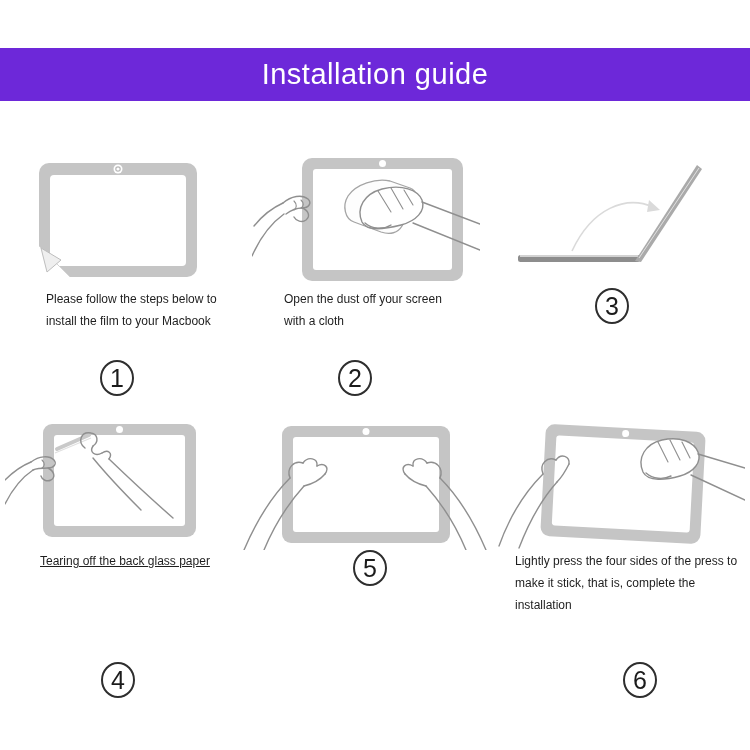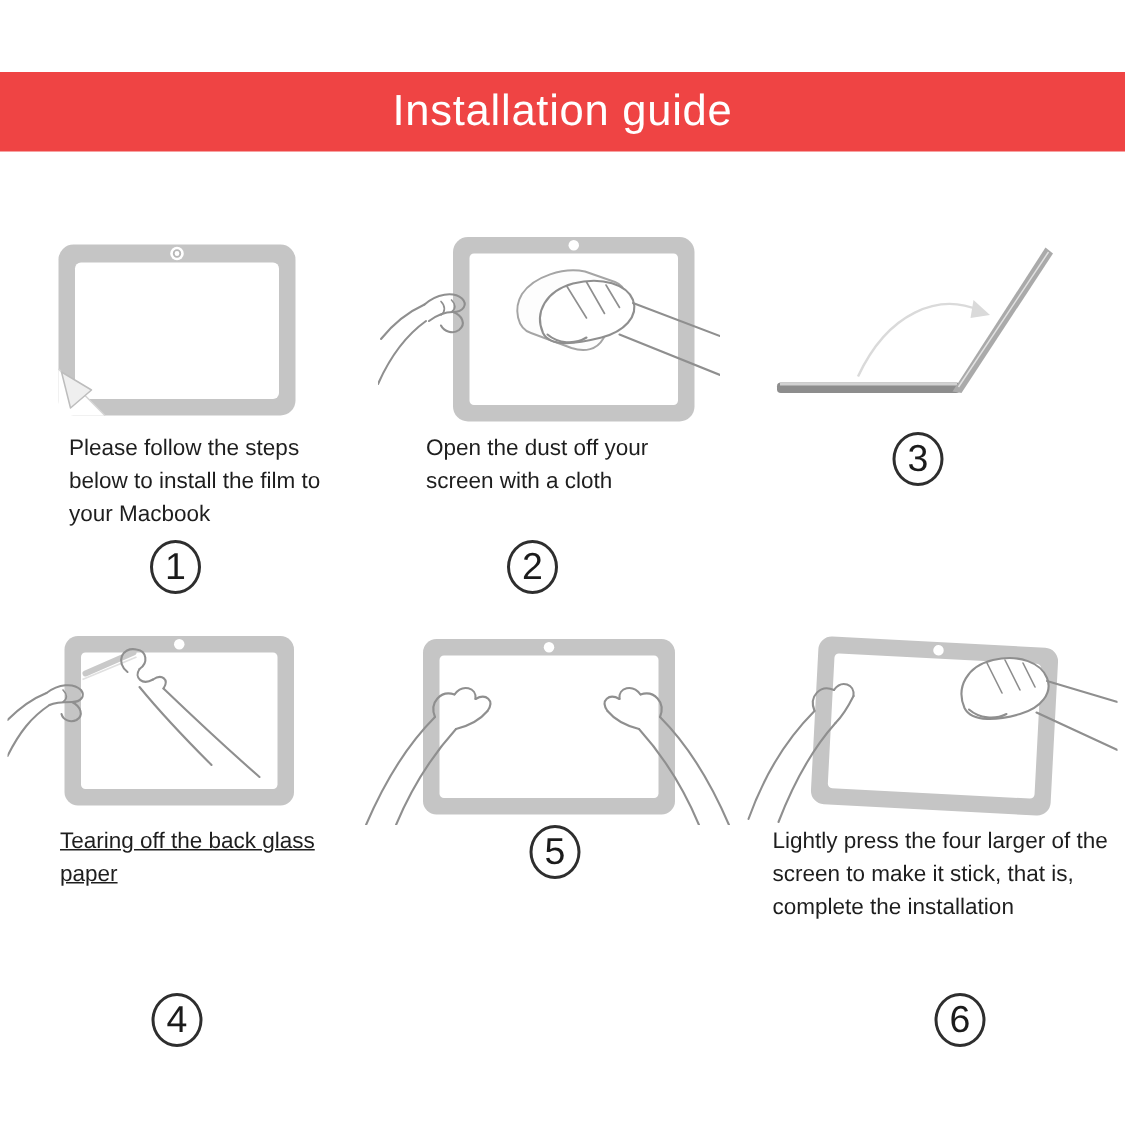--- a/index.html
+++ b/index.html
@@ -6,30 +6,30 @@
   body{
     width:750px;height:750px;
     background:#ffffff;
     font-family:"Liberation Sans", sans-serif;
     position:relative;
     overflow:hidden;
   }
   .page{position:relative;width:750px;height:750px;background:#ffffff;}
   .header{
     position:absolute;left:0;top:48px;width:750px;height:53px;
-    background:#ef4444;color:#ffffff;
+    background:#6d28d9;color:#ffffff;
     display:flex;align-items:center;justify-content:center;
     font-size:29px;letter-spacing:0.5px;
   }
   .step{position:absolute;}
   .ill{display:block;}
   .row1 .ill{height:138px;}
   .row2 .ill{height:132px;}
   .caption{
-    font-size:15px;line-height:22px;color:#1e1e1e;
+    font-size:12px;line-height:22px;color:#1e1e1e;
     box-sizing:border-box;
   }
   .row1 .caption{height:72px;}
   .row2 .caption{height:112px;}
   .num{
     width:34px;height:36px;border:2px solid #2e2e2e;border-radius:50%;
     display:flex;align-items:center;justify-content:center;
     font-size:25px;color:#1b1b1b;box-sizing:border-box;
     font-family:"Liberation Sans", sans-serif;
   }
@@ -192,17 +192,17 @@
       <g>
         <path d="M148,54 C142,40 150,26 167,22 C185,18 199,24 203,34 C207,44 199,54 185,58 C171,62 153,64 148,54 Z" fill="#ffffff" stroke="#8f8f8f" stroke-width="1.4"></path>
         <path class="fline" d="M163,24 L173,44"></path>
         <path class="fline" d="M175,22 L185,42"></path>
         <path class="fline" d="M187,24 L195,40"></path>
         <path class="hand" d="M151,55 C158,61 168,62 176,58"></path>
         <path class="hand" d="M203,36 L250,50"></path>
         <path class="hand" d="M196,57 L250,82"></path>
       </g>
     </svg>
-    <div class="caption">Lightly press the four larger of the screen to make it stick, that is, complete the installation</div>
+    <div class="caption">Lightly press the four sides of the press to make it stick, that is, complete the installation</div>
     <div class="num">6</div>
   </div>
 
 </div>
 
 </body></html>

